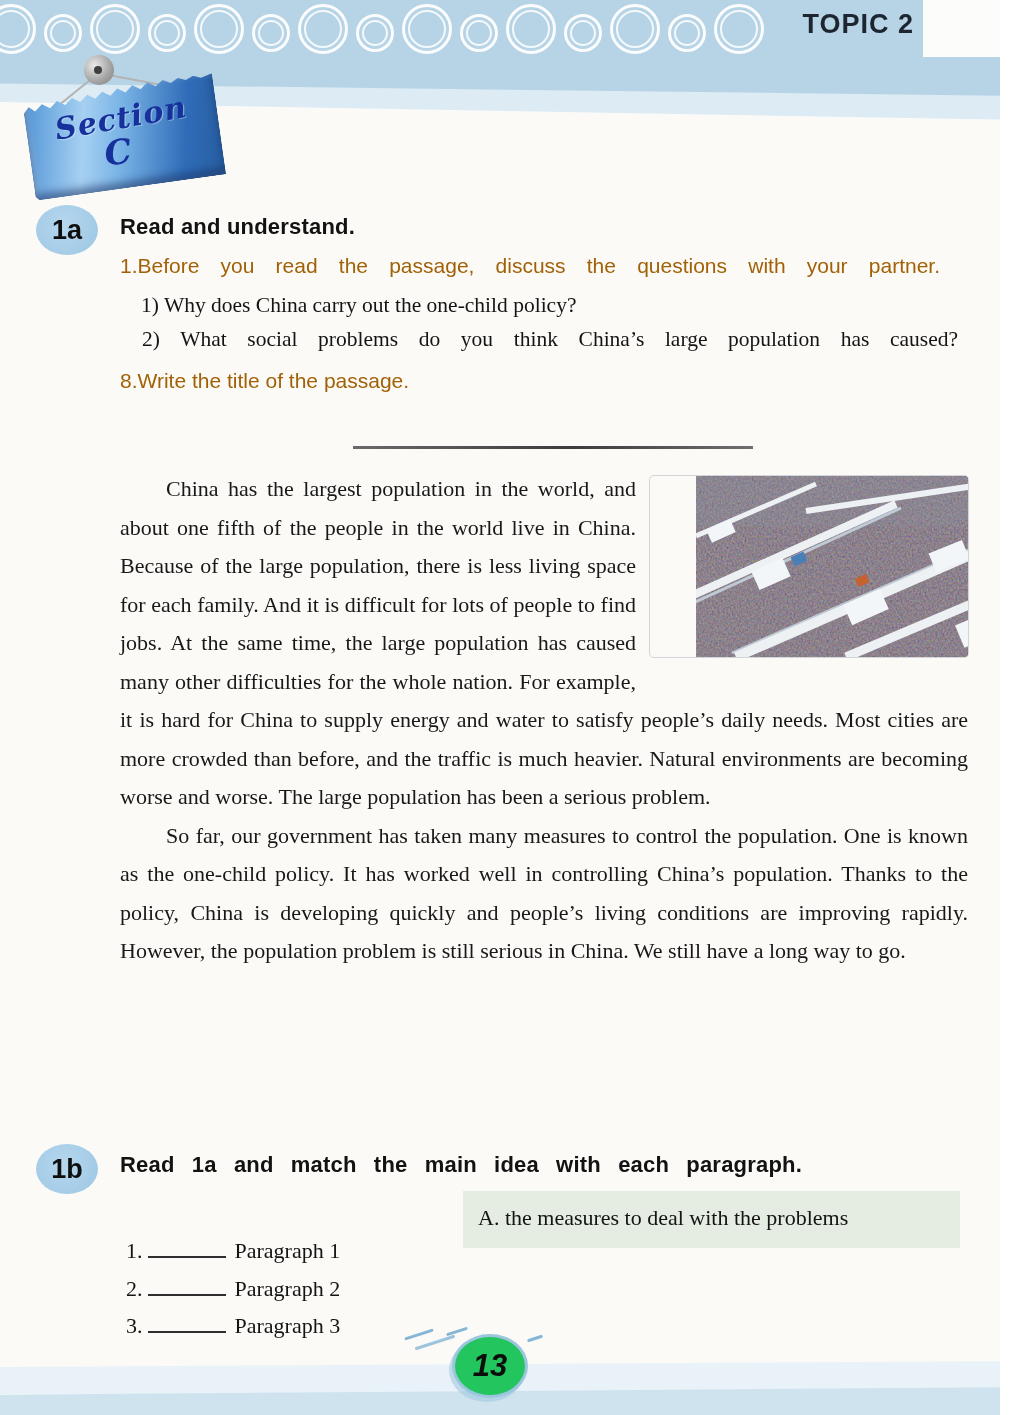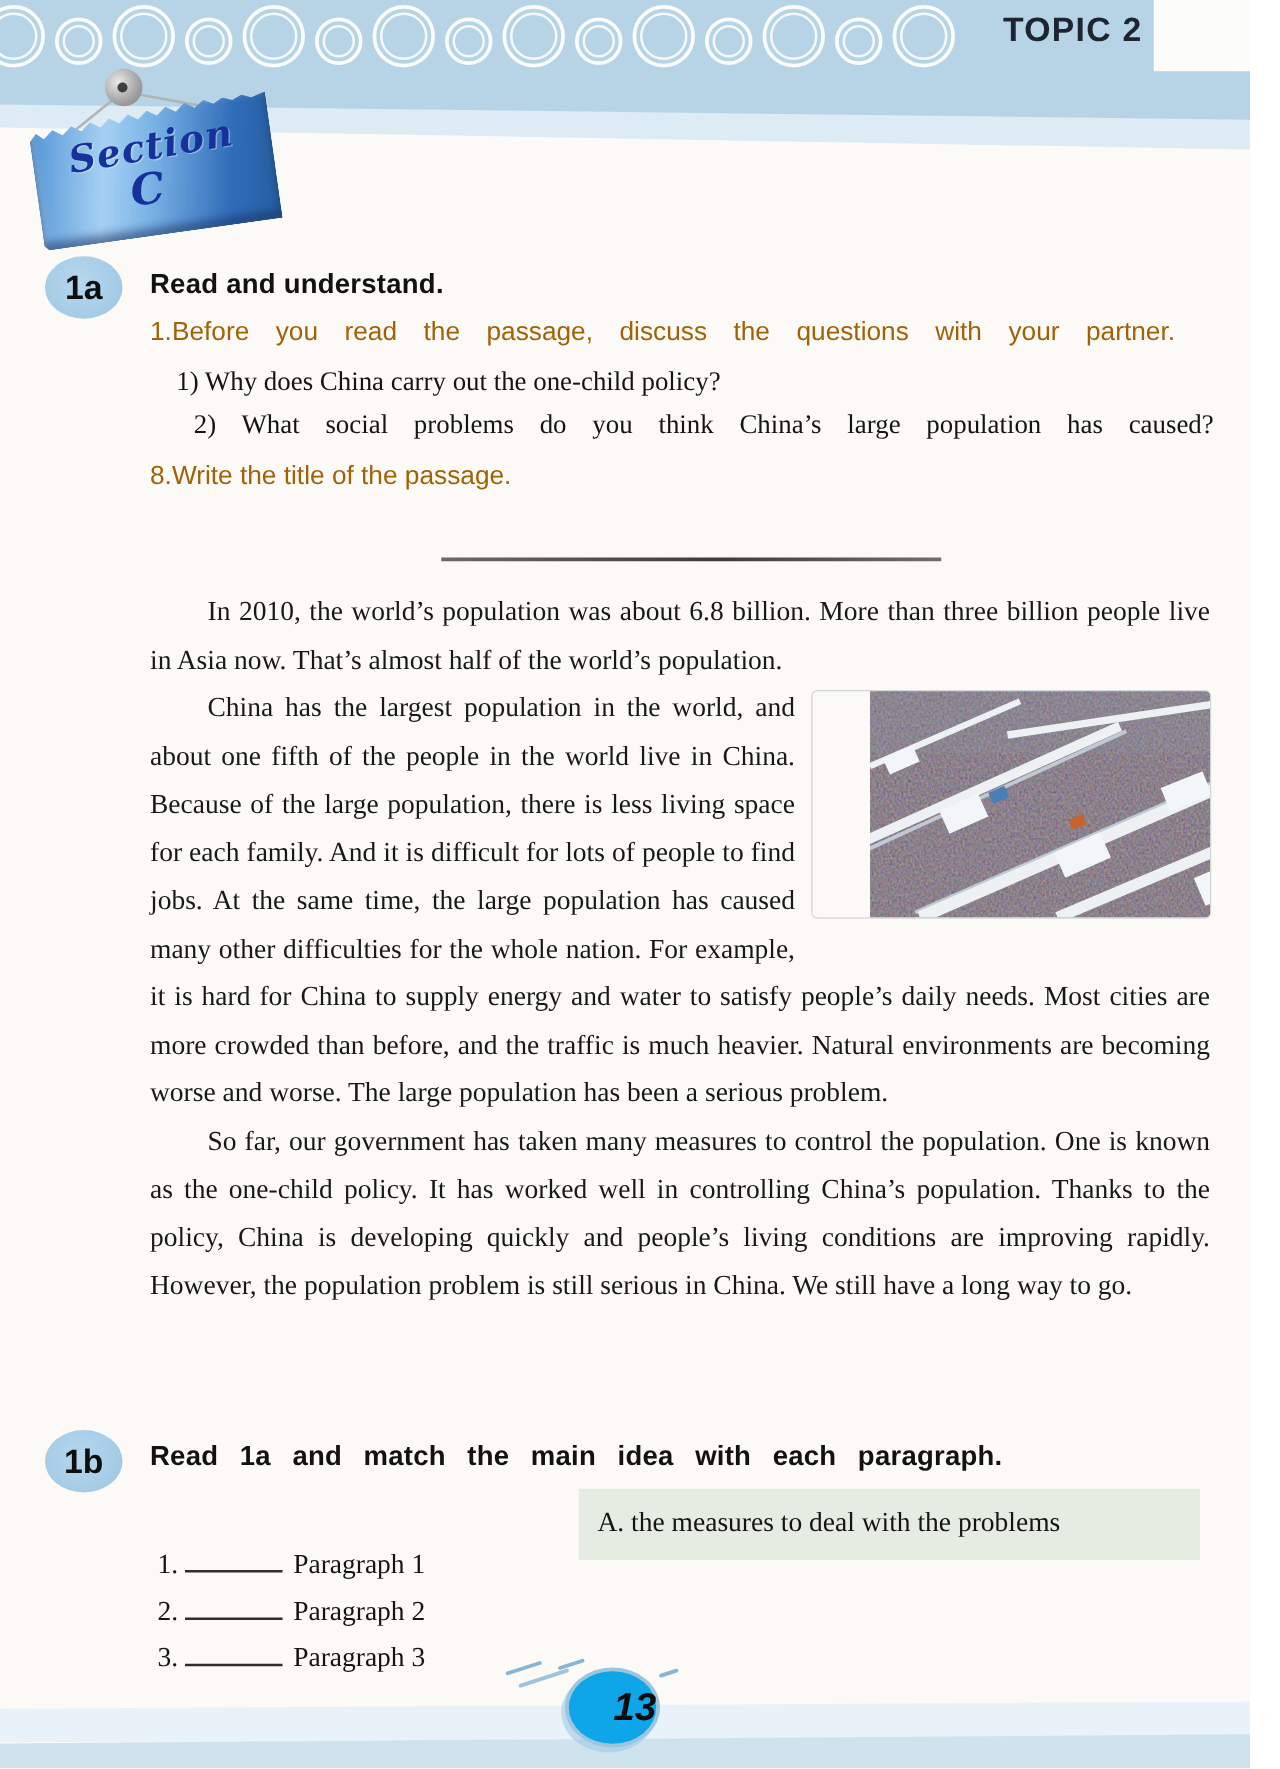--- a/index.html
+++ b/index.html
@@ -61,24 +61,24 @@
   .match-list{position:absolute;left:126px;top:1196px;font:22px/37.5px "Liberation Serif",serif;color:#141414;margin-top:36px;}
   .blank{display:inline-block;width:78px;height:22px;border-bottom:2px solid #2e2e2e;margin:0 9px 0 5px;}
   .options{position:absolute;left:435px;top:1191px;width:482px;background:#e5ece1;
            padding:8px 0 11px 15px;font:22px/37.5px "Liberation Serif",serif;color:#141414;margin-left:28px;}
 
   
   .ft1{position:absolute;left:0;top:1361px;width:1024px;height:33px;background:#e9f2f8;
        clip-path:polygon(0 18%,100% 0,100% 100%,0 100%);}
   .ft2{position:absolute;left:0;top:1386px;width:1024px;height:29px;background:#cfe3ef;
        clip-path:polygon(0 30%,100% 4%,100% 100%,0 100%);}
-  .page-oval{position:absolute;left:452px;top:1334px;width:70px;height:58px;background:#0ea5e9;
+  .page-oval{position:absolute;left:452px;top:1334px;width:70px;height:58px;background:#22c55e;
              border:3px solid #9cc6de;border-radius:50%;
              box-shadow:-3px 4px 0 rgba(156,198,222,.55);
-             display:flex;align-items:center;justify-content:flex-end;
+             display:flex;align-items:center;justify-content:center;
              font:italic bold 31px "Liberation Sans",sans-serif;color:#0d0d0d;z-index:4;}
   .dash{position:absolute;height:3px;border-radius:2px;background:#85b6d4;transform:rotate(-18deg);z-index:4;}
 </style>
 </head>
 <body>
 
 <div class="page">
 
   <div class="hd-light"></div>
   <div class="hd-blue">
@@ -108,27 +108,26 @@
   <div class="pin"></div>
   <div class="sign">
     <div class="sign-word">Section</div>
     <div class="sign-letter">C</div>
   </div>
 
   <div class="badge" style="left:36px;top:205px;">1a</div>
   <div class="act-title" style="left:120px;top:214px;">Read and understand.</div>
   <div class="instr stretch" style="left:120px;top:254px;width:820px;">1.Before you read the passage, discuss the questions with your partner.</div>
   <div class="q" style="left:141px;top:293px;">1) Why does China carry out the one-child policy?</div>
-  <div class="q stretch" style="left:155px;top:327px;width:816px;">2) What social problems do you think China’s large population has caused?</div>
+  <div class="q stretch" style="left:142px;top:327px;width:816px;">2) What social problems do you think China’s large population has caused?</div>
   <div class="instr" style="left:120px;top:369px;">8.Write the title of the passage.</div>
 
   <div class="title-line"></div>
 
   <div class="passage">
-    <p>In 2010, the world’s population was about 6.8 billion. More than three billion people live in Asia now. That’s almost half of the world’s population.</p>
     <p>
       <span class="photo"><svg width="318" height="181" viewBox="0 0 318 181" preserveAspectRatio="none" xmlns="http://www.w3.org/2000/svg">
             <defs>
               <filter id="crowdN" x="-5%" y="-5%" width="110%" height="110%">
                 <feTurbulence type="fractalNoise" baseFrequency="0.55 0.45" numOctaves="3" seed="8" result="n"></feTurbulence>
                 <feColorMatrix in="n" type="matrix" values="0.6 0.1 0 0 0.05  0.1 0.5 0 0 0.04  0 0.1 0.55 0 0.07  0 0 0 0 1"></feColorMatrix>
               </filter>
             </defs>
             <rect width="318" height="181" fill="#352f38"></rect>
             <rect width="318" height="181" filter="url(#crowdN)" opacity="0.75"></rect>

